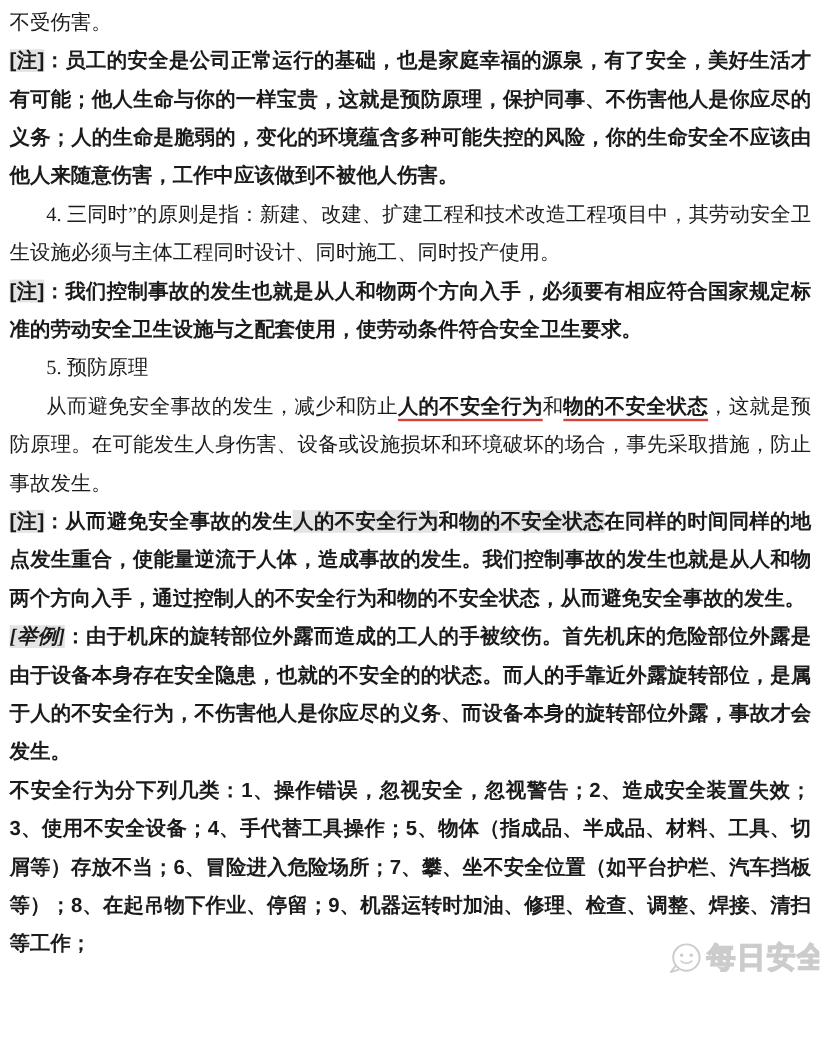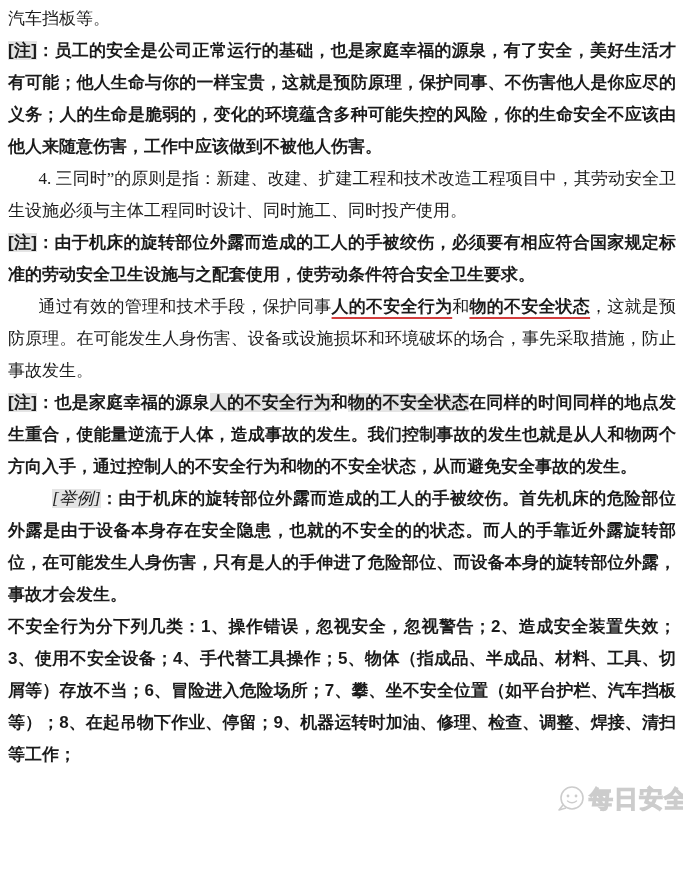--- a/index.html
+++ b/index.html
@@ -41,22 +41,21 @@
   .seg-bold {
     font-weight: 400;
   }
   .seg-hl {
     background: #e4e4e4;
   }
   .seg-italic-hl {
     background: #e4e4e4;
     font-style: italic;
     font-family: "Liberation Serif", "DejaVu Serif", serif;
-    font-weight: 400;
-    margin-left: 44px;
+    font-weight: 700;
   }
   .seg-bold-italic-hl {
     background: #e4e4e4;
     font-style: italic;
     font-weight: 700;
     font-family: "Liberation Serif", "DejaVu Serif", serif;
   }
   .seg-red-ul {
     font-weight: 700;
     text-decoration: underline;
@@ -92,27 +91,28 @@
     color: rgba(200, 200, 200, 0.25);
     -webkit-text-stroke: 1.2px #c4c4c4;
   }
 </style>
 </head>
 <body>
 
 <div class="page">
 
   <div class="doc-body">
-      <p class="para font-serif"><span class="seg-plain">汽车挡板等。</span></p>
+      <p class="para font-serif"><span class="seg-plain">不受伤害。</span></p>
       <p class="para font-note"><span class="seg-hl">[注]</span><span class="seg-plain">：员工的安全是公司正常运行的基础，也是家庭幸福的源泉，有了安全，美好生活才有可能；他人生命与你的一样宝贵，这就是预防原理，保护同事、不伤害他人是你应尽的义务；人的生命是脆弱的，变化的环境蕴含多种可能失控的风险，你的生命安全不应该由他人来随意伤害，工作中应该做到不被他人伤害。</span></p>
       <p class="para font-serif indent"><span class="seg-bold">4. 三同时”的原则</span><span class="seg-plain">是指：新建、改建、扩建工程和技术改造工程项目中，其劳动安全卫生设施必须与主体工程同时设计、同时施工、同时投产使用。</span></p>
-      <p class="para font-note"><span class="seg-hl">[注]</span><span class="seg-plain">：由于机床的旋转部位外露而造成的工人的手被绞伤，必须要有相应符合国家规定标准的劳动安全卫生设施与之配套使用，使劳动条件符合安全卫生要求。</span></p>
-      <p class="para font-serif indent"><span class="seg-plain">通过有效的管理和技术手段，保护同事</span><span class="seg-red-ul">人的不安全行为</span><span class="seg-plain">和</span><span class="seg-red-ul">物的不安全状态</span><span class="seg-plain">，这就是预防原理。在可能发生人身伤害、设备或设施损坏和环境破坏的场合，事先采取措施，防止事故发生。</span></p>
-      <p class="para font-note"><span class="seg-hl">[注]</span><span class="seg-plain">：也是家庭幸福的源泉</span><span class="seg-hl">人的不安全行为</span><span class="seg-plain">和</span><span class="seg-hl">物的不安全状态</span><span class="seg-plain">在同样的时间同样的地点发生重合，使能量逆流于人体，造成事故的发生。我们控制事故的发生也就是从人和物两个方向入手，通过控制人的不安全行为和物的不安全状态，从而避免安全事故的发生。</span></p>
-      <p class="para font-note"><span class="seg-italic-hl">[举例]</span><span class="seg-plain">：由于机床的旋转部位外露而造成的工人的手被绞伤。首先机床的危险部位外露是由于设备本身存在安全隐患，也就的不安全的的状态。而人的手靠近外露旋转部位，在可能发生人身伤害，只有是人的手伸进了危险部位、而设备本身的旋转部位外露，事故才会发生。</span></p>
+      <p class="para font-note"><span class="seg-hl">[注]</span><span class="seg-plain">：我们控制事故的发生也就是从人和物两个方向入手，必须要有相应符合国家规定标准的劳动安全卫生设施与之配套使用，使劳动条件符合安全卫生要求。</span></p>
+      <p class="para font-serif indent"><span class="seg-bold">5. 预防原理</span></p>
+      <p class="para font-serif indent"><span class="seg-plain">从而避免安全事故的发生，减少和防止</span><span class="seg-red-ul">人的不安全行为</span><span class="seg-plain">和</span><span class="seg-red-ul">物的不安全状态</span><span class="seg-plain">，这就是预防原理。在可能发生人身伤害、设备或设施损坏和环境破坏的场合，事先采取措施，防止事故发生。</span></p>
+      <p class="para font-note"><span class="seg-hl">[注]</span><span class="seg-plain">：从而避免安全事故的发生</span><span class="seg-hl">人的不安全行为</span><span class="seg-plain">和</span><span class="seg-hl">物的不安全状态</span><span class="seg-plain">在同样的时间同样的地点发生重合，使能量逆流于人体，造成事故的发生。我们控制事故的发生也就是从人和物两个方向入手，通过控制人的不安全行为和物的不安全状态，从而避免安全事故的发生。</span></p>
+      <p class="para font-note"><span class="seg-italic-hl">[举例]</span><span class="seg-plain">：由于机床的旋转部位外露而造成的工人的手被绞伤。首先机床的危险部位外露是由于设备本身存在安全隐患，也就的不安全的的状态。而人的手靠近外露旋转部位，是属于人的不安全行为，不伤害他人是你应尽的义务、而设备本身的旋转部位外露，事故才会发生。</span></p>
       <p class="para font-list"><span class="seg-plain">不安全行为分下列几类：1、操作错误，忽视安全，忽视警告；2、造成安全装置失效；3、使用不安全设备；4、手代替工具操作；5、物体（指成品、半成品、材料、工具、切屑等）存放不当；6、冒险进入危险场所；7、攀、坐不安全位置（如平台护栏、汽车挡板等）；8、在起吊物下作业、停留；9、机器运转时加油、修理、检查、调整、焊接、清扫等工作；</span></p>
     </div>
 
   <div class="watermark">
     <svg class="wm-icon" width="30" height="30" viewBox="0 0 30 30" fill="none">
       <circle cx="16" cy="14" r="11" stroke="#c4c4c4" stroke-width="1.6" fill="none"></circle>
       <path d="M7 21 L3 26 L10 24" stroke="#c4c4c4" stroke-width="1.6" fill="none" stroke-linejoin="round"></path>
       <circle cx="12" cy="12" r="1.4" fill="#c4c4c4"></circle>
       <circle cx="20" cy="12" r="1.4" fill="#c4c4c4"></circle>
       <path d="M11.5 17 Q16 20.5 20.5 17" stroke="#c4c4c4" stroke-width="1.4" fill="none" stroke-linecap="round"></path>

